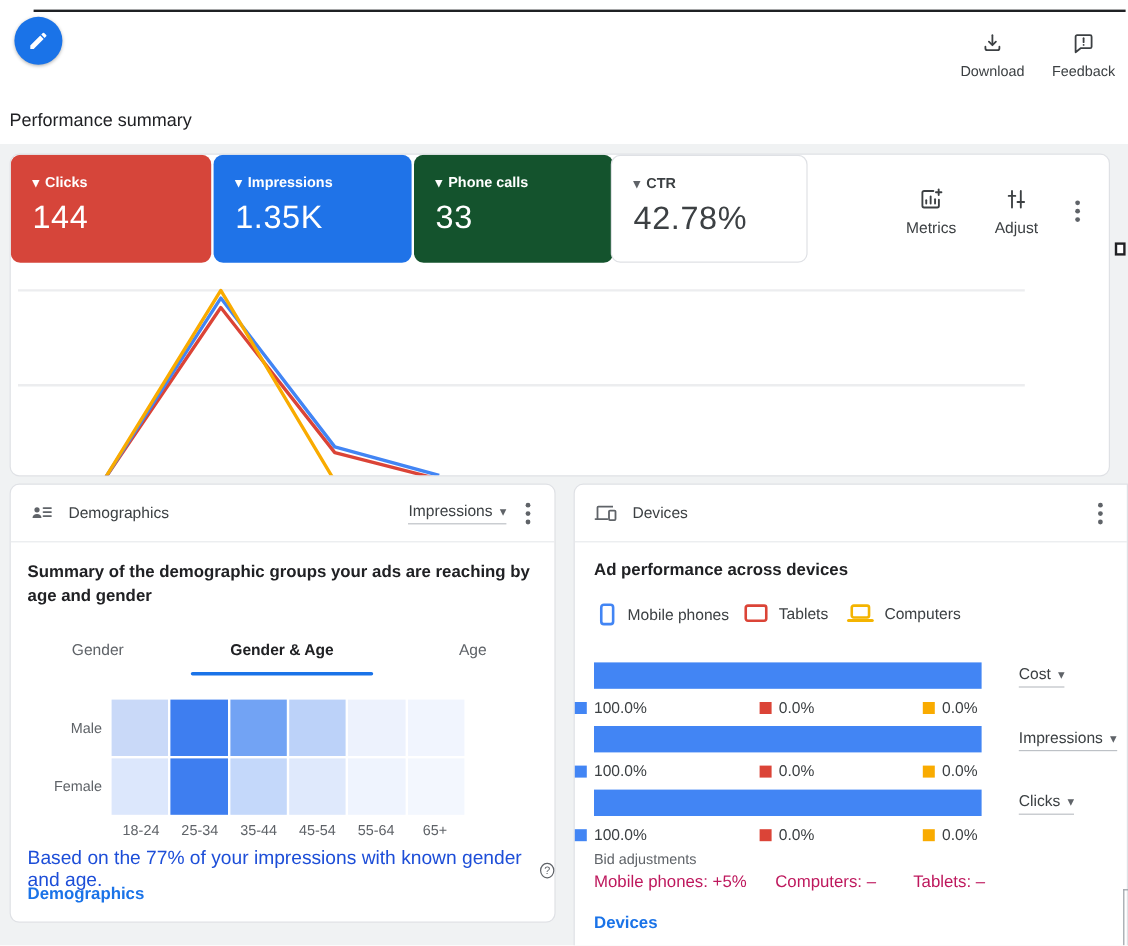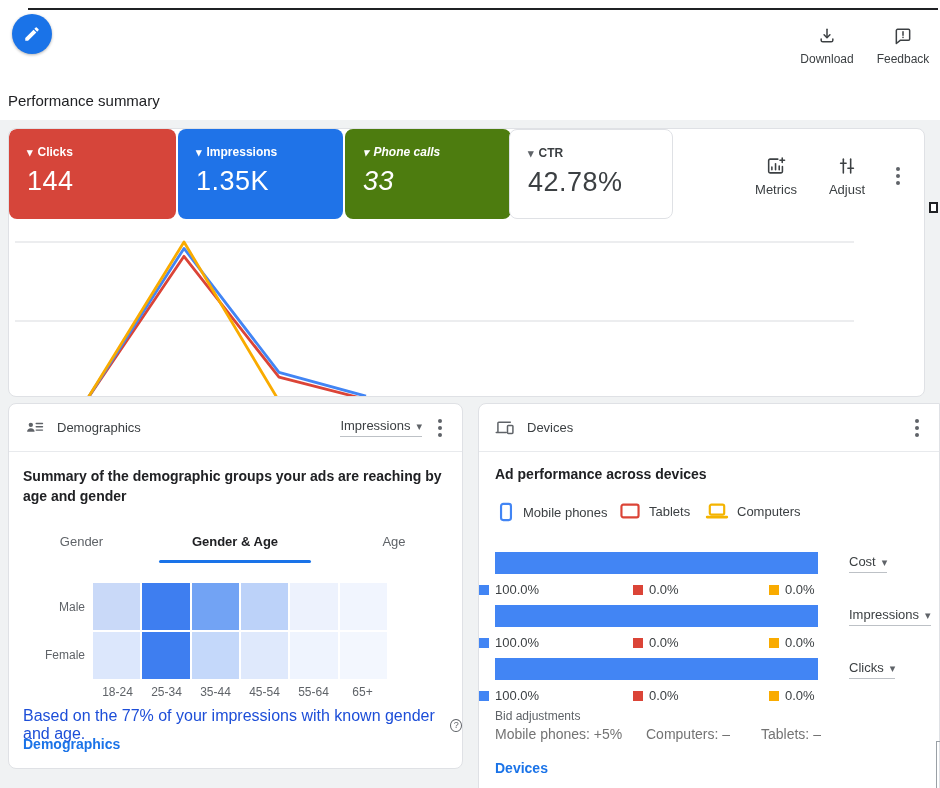--- a/index.html
+++ b/index.html
@@ -72,21 +72,21 @@
   .legend-item .lbl { font-size:13px; color:#3c4043; }
 
   .bar-track { position:absolute; left:16px; width:323px; height:22px; }
   .bar-fill { height:100%; }
   .bar-label { position:absolute; left:370px; }
   .statrow { position:absolute; left:0; width:323px; height:14px; }
   .stat { position:absolute; display:flex; align-items:center; gap:6px; font-size:13px; color:#3c4043; }
   .sq { width:10px; height:10px; display:inline-block; }
 
   .bid-label { position:absolute; left:16px; top:305px; font-size:12px; color:#5f6368; }
-  .bid-item { position:absolute; top:322px; font-size:14px; color:#737373; }
+  .bid-item { position:absolute; top:322px; font-size:14px; color:#be185d; }
 
   .edge-glyph { position:absolute; left:929px; top:202px; width:9px; height:11px; border:2px solid #202124; background:#fff; }
   .corner-frag { position:absolute; left:936px; top:741px; width:6px; height:47px;
                  border-left:1px solid #9aa0a6; border-top:1px solid #9aa0a6; }
   svg { display:block; }
 </style>
 </head>
 <body>
 
 <div id="screen">
@@ -133,21 +133,21 @@
         </div>
       <div class="chip-value">144</div>
     </div>
     <div class="chip" style="left: 169px; width: 165px; background: rgb(31, 115, 232);">
       <div class="chip-label">
           <span class="dd-arrow light"></span>
           <span>Impressions</span>
         </div>
       <div class="chip-value">1.35K</div>
     </div>
-    <div class="chip" style="left: 336px; width: 166px; background: #4d7c0f; font-style: italic;">
+    <div class="chip" style="left: 336px; width: 166px; background: #14532d;">
       <div class="chip-label">
           <span class="dd-arrow light"></span>
           <span>Phone calls</span>
         </div>
       <div class="chip-value">33</div>
     </div>
     <div class="chip chip--light" style="left:500px;width:164px;">
       <div class="chip-label">
           <span class="dd-arrow dark"></span>
           <span>CTR</span>

